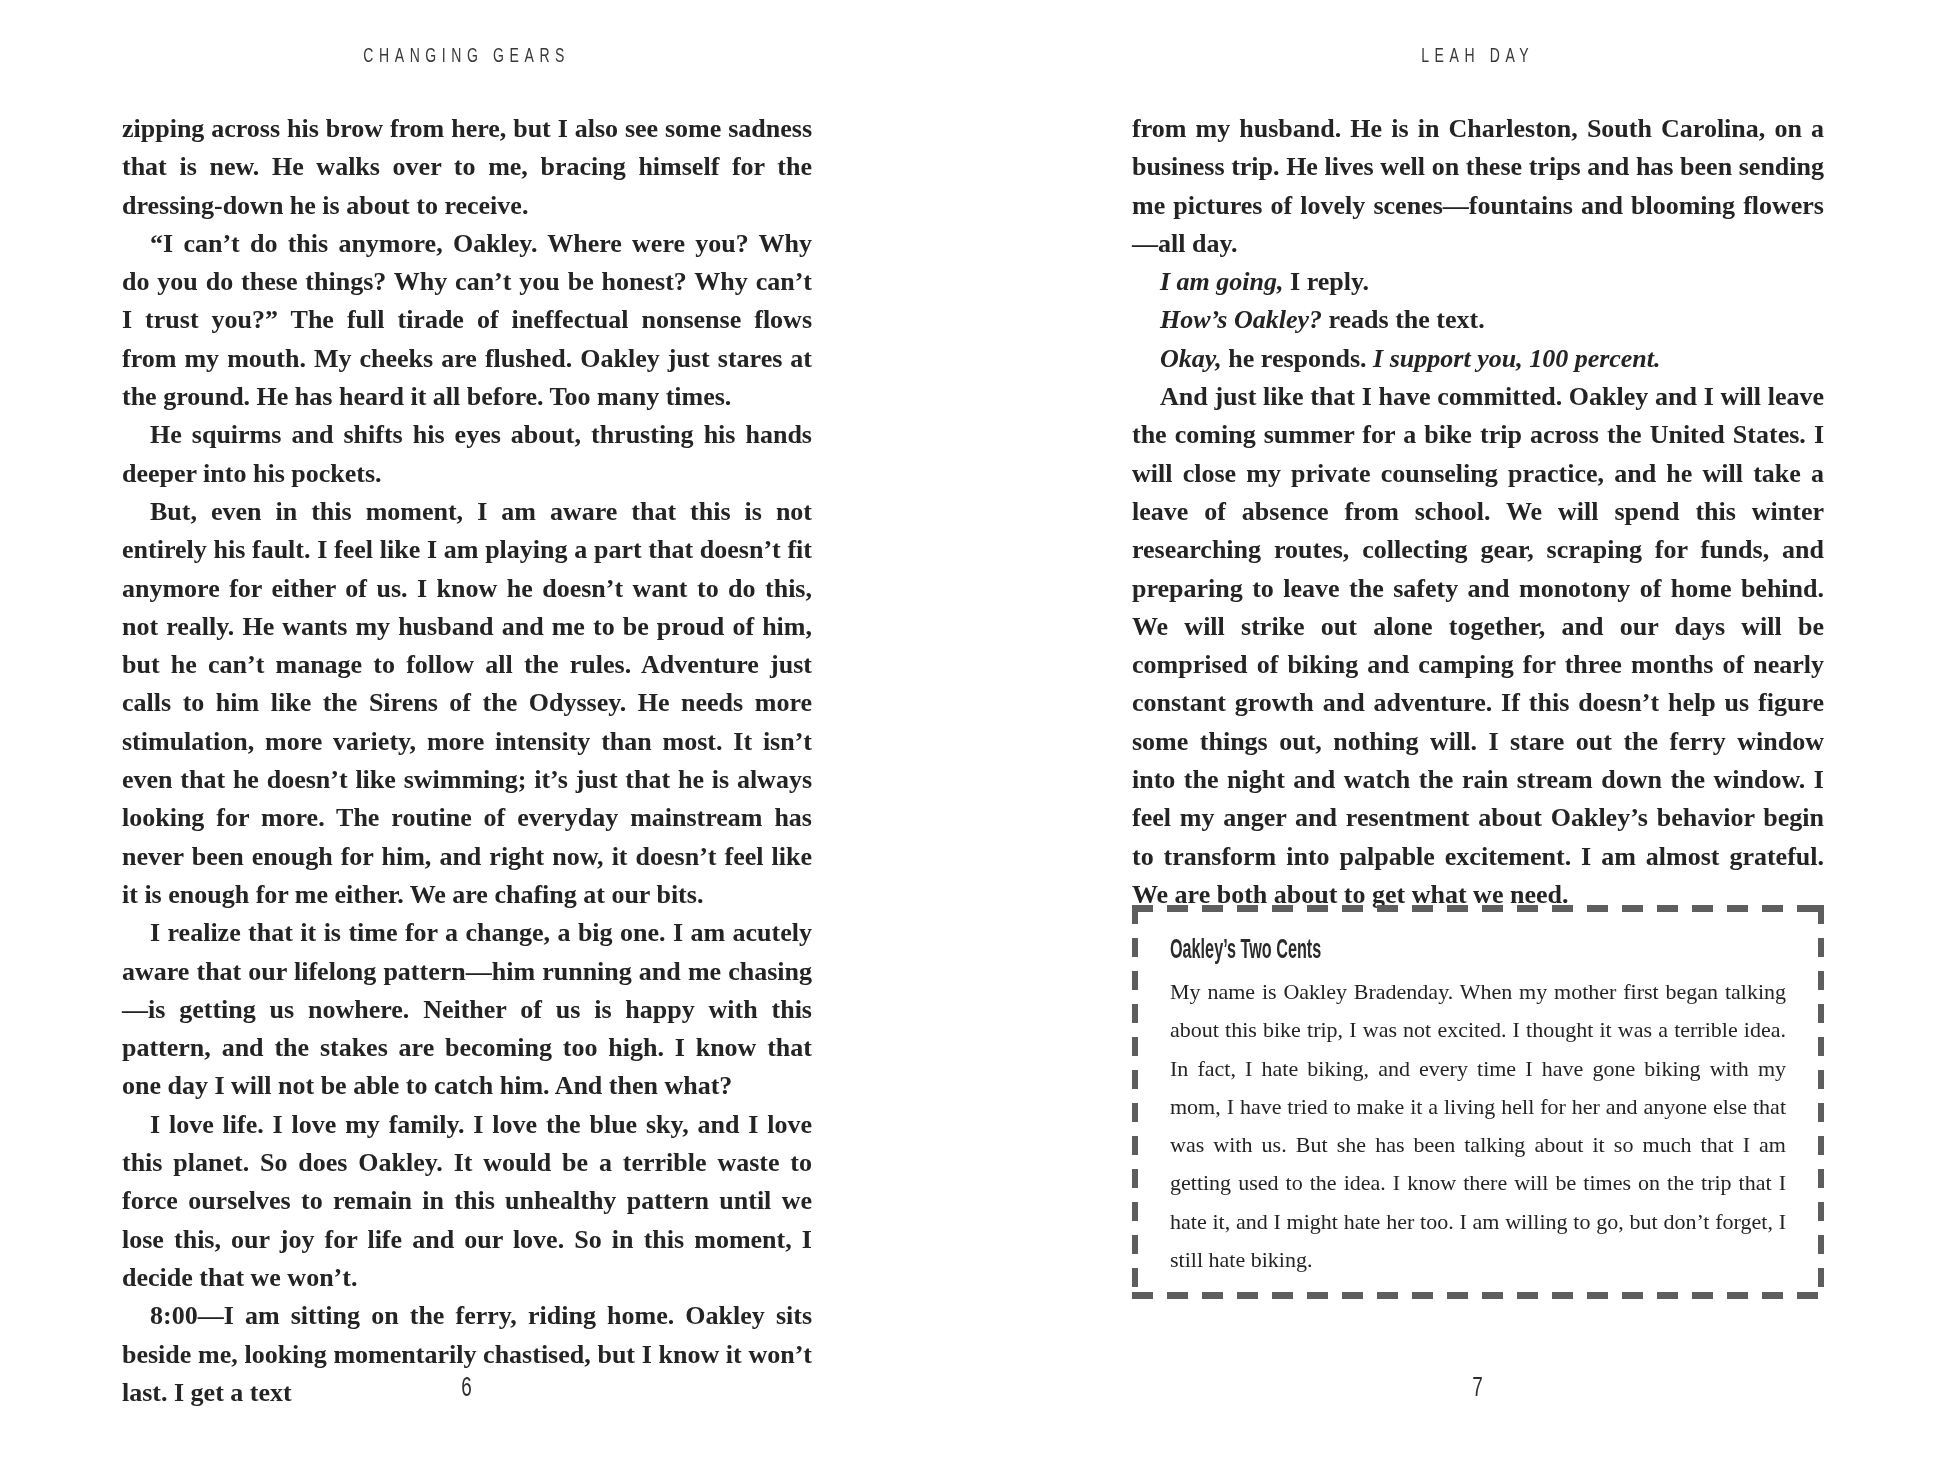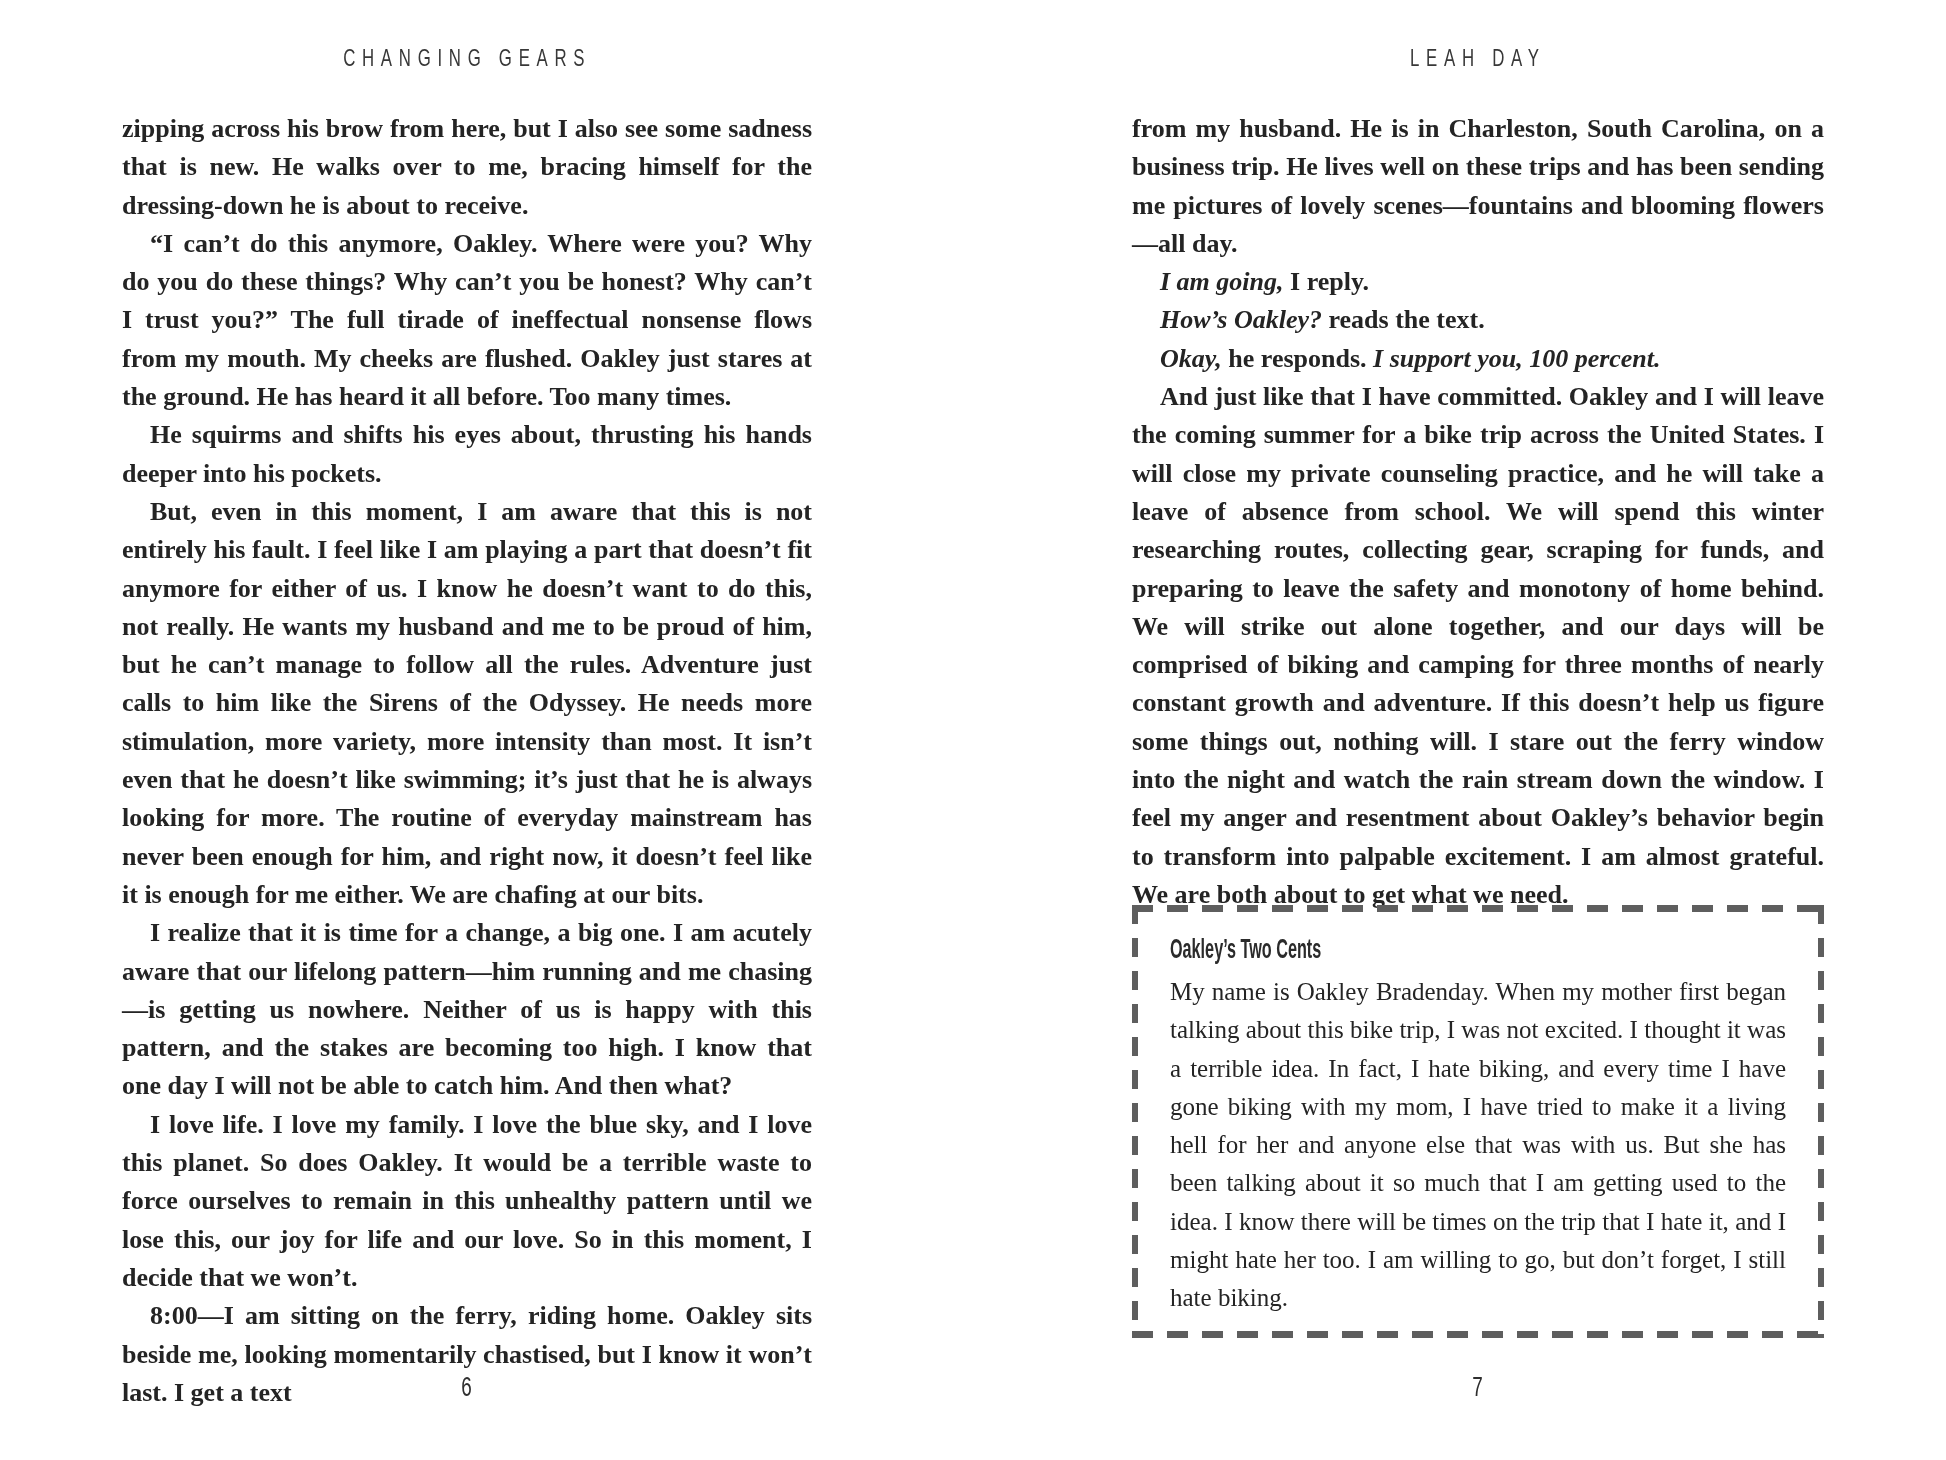--- a/index.html
+++ b/index.html
@@ -10,21 +10,21 @@
   }
   *{margin:0;padding:0;box-sizing:border-box;}
   html,body{background:#fff;}
   body{width:1946px;height:1460px;position:relative;font-family:"Liberation Serif",serif;}
   .spread{position:absolute;inset:0;width:1946px;height:1460px;background:var(--bg);overflow:hidden;}
   .page{position:absolute;top:0;height:100%;}
   .page.left{left:122px;width:690px;}
   .page.right{left:1132px;width:692px;}
 
   .running-head{position:absolute;top:44px;left:0;right:0;text-align:center;
-    font-family:"Liberation Sans",sans-serif;font-size:24px;font-weight:500;color:var(--head);}
+    font-family:"Liberation Sans",sans-serif;font-size:20px;font-weight:500;color:var(--head);}
   .running-head .condensed{letter-spacing:0.40em;}
 
   .condensed{display:inline-block;transform:scaleX(0.70);transform-origin:center center;white-space:nowrap;}
 
   .body-text{position:absolute;top:110px;left:0;right:0;
     font-size:26px;line-height:38.3px;color:var(--text);
     text-align:justify;text-justify:inter-word;font-weight:bold;}
   .body-text p{margin:0;}
   .body-text p.indent{text-indent:28px;}
   .body-text em{font-style:italic;}
@@ -35,21 +35,21 @@
     background-image:
       repeating-linear-gradient(to right,  var(--dash) 0 21px, transparent 21px 35px),
       repeating-linear-gradient(to right,  var(--dash) 0 21px, transparent 21px 35px),
       repeating-linear-gradient(to bottom, var(--dash) 0 19px, transparent 19px 33px),
       repeating-linear-gradient(to bottom, var(--dash) 0 19px, transparent 19px 33px);
     background-size:100% 7px,100% 7px,6px 100%,6px 100%;
     background-position:0 0,0 100%,0 0,100% 0;}
   .callout-title{font-family:"Liberation Sans",sans-serif;font-size:27px;font-weight:600;
     color:#2b2b2b;margin:0 0 7px 0;line-height:34px;}
   .callout-title .condensed-title{display:inline-block;transform:scaleX(0.60);transform-origin:left center;white-space:nowrap;}
-  .callout-body{font-size:25px;line-height:38.3px;color:var(--text);text-align:justify;text-justify:inter-word;}
+  .callout-body{font-size:22px;line-height:38.3px;color:var(--text);text-align:justify;text-justify:inter-word;}
   .callout-body p{margin:0;}
 
   .page-number{position:absolute;top:1372px;left:0;right:0;text-align:center;
     font-family:"Liberation Sans",sans-serif;font-size:27px;font-weight:500;color:#2e2e2e;}
 </style>
 </head>
 <body>
 
 <div class="spread">
 

